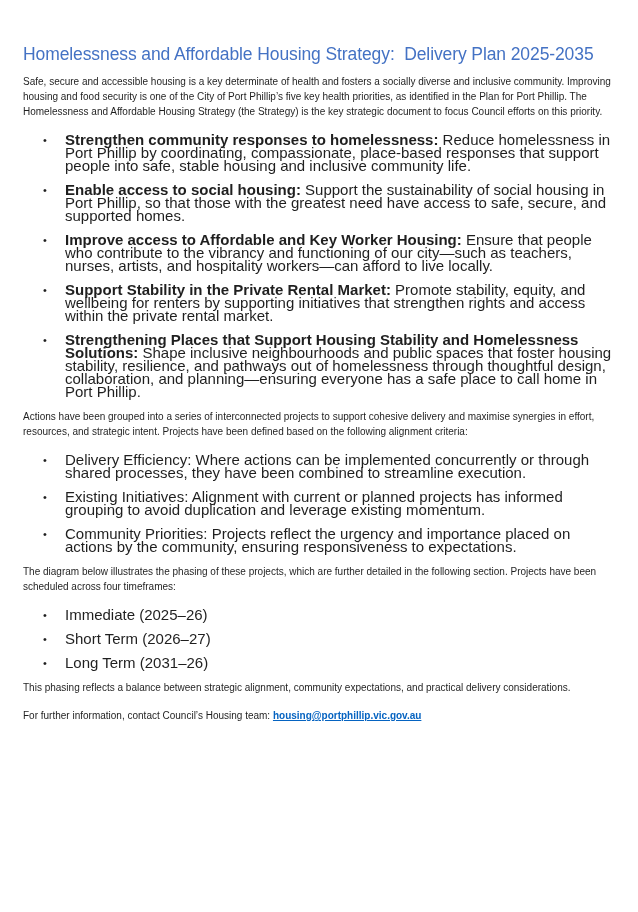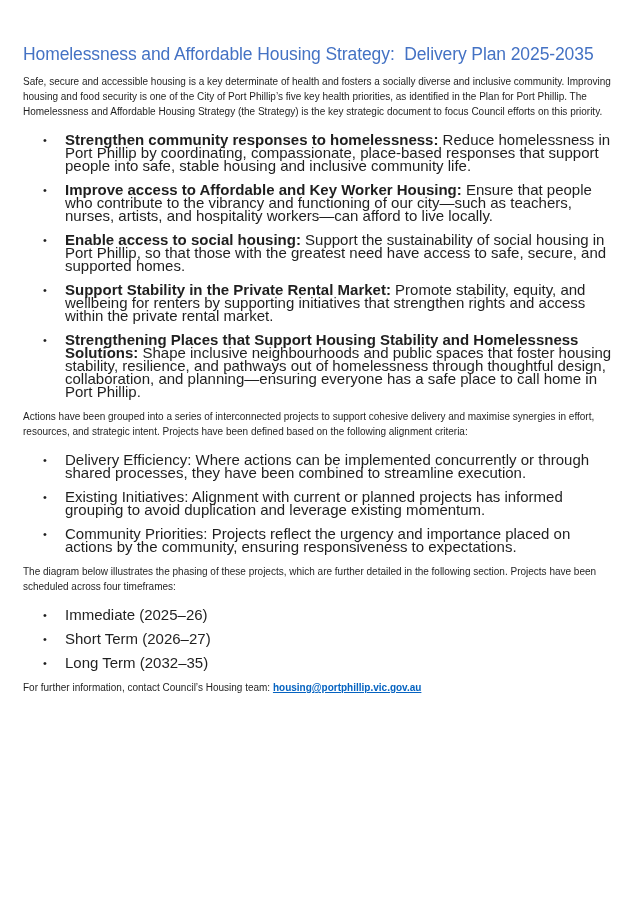--- a/index.html
+++ b/index.html
@@ -60,38 +60,39 @@
 
 <div class="page">
 
   <h1 class="doc-title">Homelessness and Affordable Housing Strategy:  Delivery Plan 2025-2035</h1>
 
   <p>Safe, secure and accessible housing is a key determinate of health and fosters a socially diverse and inclusive community. Improving housing and food security is one of the City of Port Phillip’s five key health priorities, as identified in the Plan for Port Phillip. The Homelessness and Affordable Housing Strategy (the Strategy) is the key strategic document to focus Council efforts on this priority.</p>
 
 
   <ul>
     <li><span class="b">Strengthen community responses to homelessness:</span> <span>Reduce homelessness in Port Phillip by coordinating, compassionate, place-based responses that support people into safe, stable housing and inclusive community life.</span></li>
+    <li><span class="b">Enable access to social housing:</span> <span>Support the sustainability of social housing in Port Phillip, so that those with the greatest need have access to safe, secure, and supported homes.</span></li>
     <li><span class="b">Improve access to Affordable and Key Worker Housing:</span> <span>Ensure that people who contribute to the vibrancy and functioning of our city—such as teachers, nurses, artists, and hospitality workers—can afford to live locally.</span></li>
-    <li><span class="b">Enable access to social housing:</span> <span>Support the sustainability of social housing in Port Phillip, so that those with the greatest need have access to safe, secure, and supported homes.</span></li>
     <li><span class="b">Support Stability in the Private Rental Market:</span> <span>Promote stability, equity, and wellbeing for renters by supporting initiatives that strengthen rights and access within the private rental market.</span></li>
     <li><span class="b">Strengthening Places that Support Housing Stability and Homelessness Solutions:</span> <span>Shape inclusive neighbourhoods and public spaces that foster housing stability, resilience, and pathways out of homelessness through thoughtful design, collaboration, and planning—ensuring everyone has a safe place to call home in Port Phillip.</span></li>
   </ul>
 
   <p>Actions have been grouped into a series of interconnected projects to support cohesive delivery and maximise synergies in effort, resources, and strategic intent. Projects have been defined based on the following alignment criteria:</p>
 
   <ul>
     <li>Delivery Efficiency: Where actions can be implemented concurrently or through shared processes, they have been combined to streamline execution.</li>
     <li>Existing Initiatives: Alignment with current or planned projects has informed grouping to avoid duplication and leverage existing momentum.</li>
     <li>Community Priorities: Projects reflect the urgency and importance placed on actions by the community, ensuring responsiveness to expectations.</li>
   </ul>
 
   <p>The diagram below illustrates the phasing of these projects, which are further detailed in the following section. Projects have been scheduled across four timeframes:</p>
 
   <ul>
     <li>Immediate (2025–26)</li>
     <li>Short Term (2026–27)</li>
-    <li>Long Term (2032–35)</li>
+    <li>Long Term (2031–26)</li>
   </ul>
 
+  <p>This phasing reflects a balance between strategic alignment, community expectations, and practical delivery considerations.</p>
 
   <p><span>For further information, contact Council’s Housing team: </span><a class="email-link" href="#">housing@portphillip.vic.gov.au</a></p>
 
 </div>
 
 </body></html>

